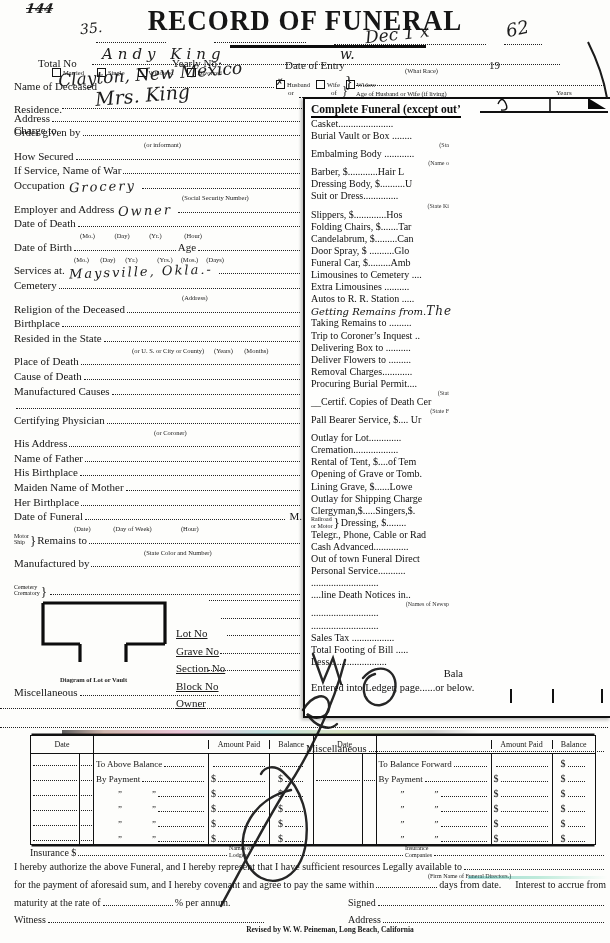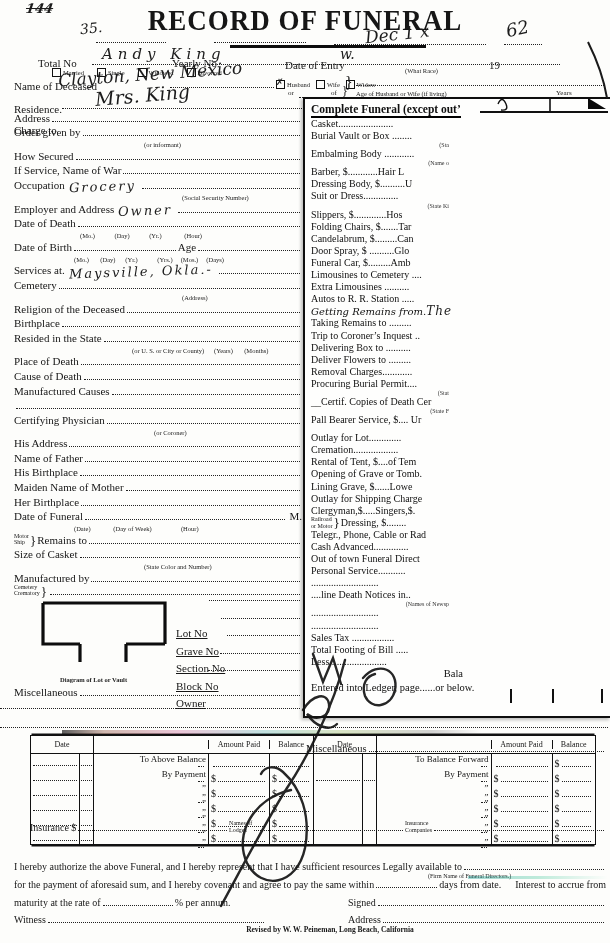--- a/index.html
+++ b/index.html
@@ -53,23 +53,23 @@
   .half{width:283px;display:flex;flex-direction:column;border-left:1px solid #111;}
   .half:last-child{border-right:1px solid #111;border-left:1.5px solid #111;}
   .trow{display:flex;height:15px;align-items:flex-end;}
   .thead{height:17px;border-bottom:1.2px solid #111;align-items:center;}
   .hc{font-size:8px;text-align:center;white-space:nowrap;}
   .c-date{width:62px;display:flex;align-items:flex-end;align-self:stretch;}
   .d-main{flex:1;margin:0 2px 3px 2px;}
   .d-sub{width:13px;border-left:1px solid #111;align-self:stretch;display:flex;align-items:flex-end;}
   .d-sub i{flex:1;margin:0 1px 3px 1px;display:block;}
   .dotted{border-bottom:1.5px dotted #222;}
-  .c-desc{width:110px;border-left:1px solid #111;display:flex;align-items:flex-end;align-self:stretch;padding:0 2px;flex-direction:column;}
+  .c-desc{width:110px;border-left:1px solid #111;display:flex;align-items:flex-end;align-self:stretch;padding:0 2px;}
   .c-amt{width:56px;border-left:1px solid #111;display:flex;align-items:flex-end;align-self:stretch;padding:0 2px;}
-  .c-bal{flex:1;border-left:1px solid #111;display:flex;align-items:flex-end;align-self:stretch;padding:0 2px;}
+  .c-bal{flex:1;border-left:1px solid #111;display:flex;align-items:flex-end;align-self:stretch;padding:0 8px;}
   .tlbl{font-size:9px;line-height:10px;white-space:nowrap;}
   .dollar{font-size:10px;line-height:10px;}
   .ditto{font-size:9px;line-height:9px;}
   .ditto.d1{margin-left:22px;}
   .ditto.d2{margin-left:30px;}
   .streak{position:absolute;height:3.5px;z-index:3;}
   .legalrow{position:absolute;display:flex;align-items:flex-end;}
   .legal-t{font-size:10px;line-height:11px;white-space:nowrap;}
   svg{display:block;}
 </style>
@@ -263,24 +263,20 @@
         <span class="lbl sfx">M.</span>
       </div>
       <div class="subrow" style="padding-left: 60px;">(Date)              (Day of Week)                  (Hour)</div>
       <div class="frow">
         <span class="stack2">
           <span>Motor</span>
           <span>Ship</span>
         </span>
         <span class="brace">}</span>
         <span class="lbl">Remains to</span>
-        <span class="leader"></span>
-      </div>
-      <div class="frow">
-        <span class="lbl">Size of Casket</span>
         <span class="leader"></span>
       </div>
       <div class="subrow" style="padding-left: 130px;">(State Color and Number)</div>
       <div class="frow">
         <span class="lbl">Manufactured by</span>
         <span class="leader"></span>
       </div>
     </div>
 
   <div class="abs frow" style="left:14px;top:585px;width:288px">
@@ -664,21 +660,21 @@
             <span class="leader"></span>
           </span>
           <span class="c-bal">
             <span class="dollar">$</span>
             <span class="leader"></span>
           </span>
         </div>
       </div>
   </div>
 
-  <div class="legalrow" style="left:30px;top:820px;width:576px">
+  <div class="legalrow" style="left:30px;top:845px;width:576px">
     <span class="legal-t">Insurance $</span>
     <span class="leader" style="min-width:130px"></span>
     <span class="stack2">
       <span>Names of</span>
       <span>Lodges</span>
     </span>
     <span class="leader" style="min-width:70px"></span>
     <span class="stack2">
       <span>Insurance</span>
       <span>Companies</span>

